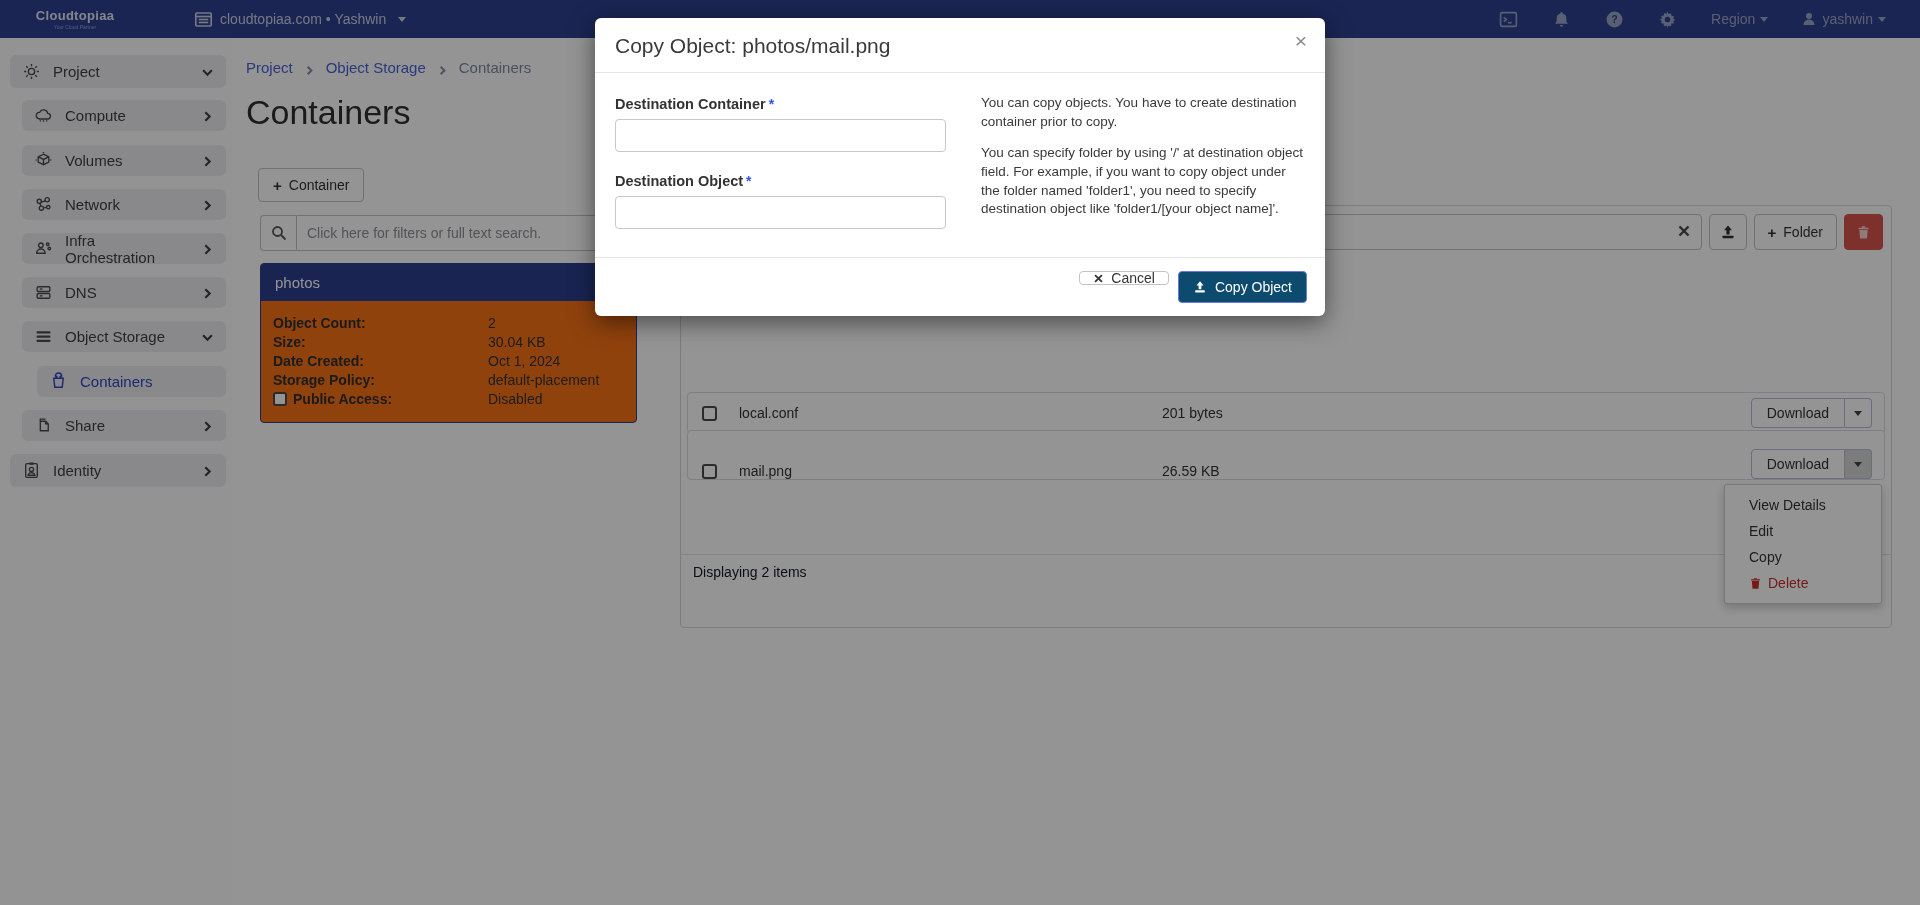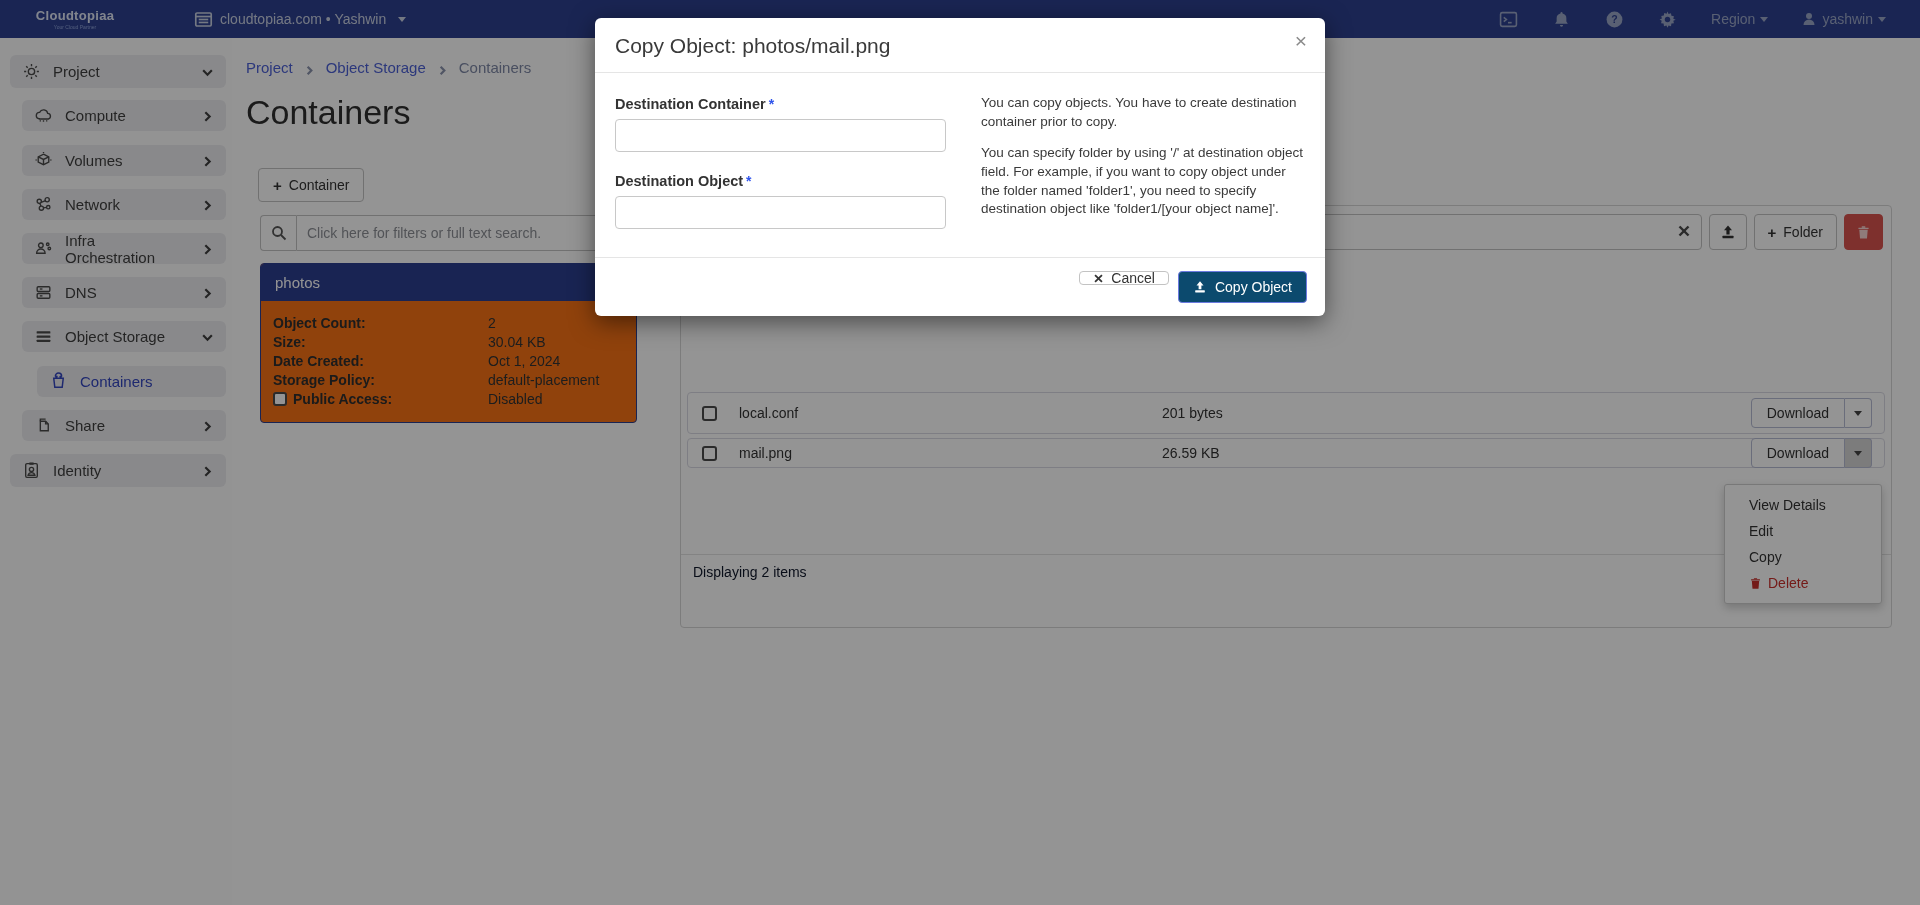--- a/index.html
+++ b/index.html
@@ -89,21 +89,21 @@
 
   .tbl-card { position:absolute; left:6px; width:1198px; background:#fff;
     border:1px solid #dadae4; border-radius:4px; display:flex; align-items:center; font-size:14px; }
   .tbl-head { top:132px; height:41px; border:1px solid #2c3e90; }
   .tbl-card .cb { margin-left:14px; }
   .tbl-card .name-col { margin-left:22px; }
   .tbl-card .size-col { position:absolute; left:474px; }
   .sort-asc { display:inline-block; width:0; height:0; border-left:5px solid transparent;
     border-right:5px solid transparent; border-bottom:6px solid #444; margin-left:7px; }
   .row-1 { top:186px; height:42px; }
-  .row-2 { top:232px; height:30px; }
+  .row-2 { top:224px; height:50px;align-items:flex-end; }
   .split-btn { position:absolute; right:12px; display:flex; height:30px; }
   .split-main { border:1px solid #b7bcd4; border-radius:4px 0 0 4px; background:#fff;
     font-size:14px; padding:0 15px; display:flex; align-items:center; cursor:pointer; }
   .split-caret { width:27px; border:1px solid #b7bcd4; border-left:none; border-radius:0 4px 4px 0;
     background:#fff; display:flex; align-items:center; justify-content:center; cursor:pointer; }
   .split-caret.active { background:#d6d6d6; }
   .split-caret .caret-down { margin-left:0; color:#444; }
 
   .row-menu { position:absolute; left:1043px; top:278px; width:158px; background:#fff;
     border:1px solid #cfcfcf; border-radius:3px; box-shadow:0 4px 10px rgba(0,0,0,.2);

